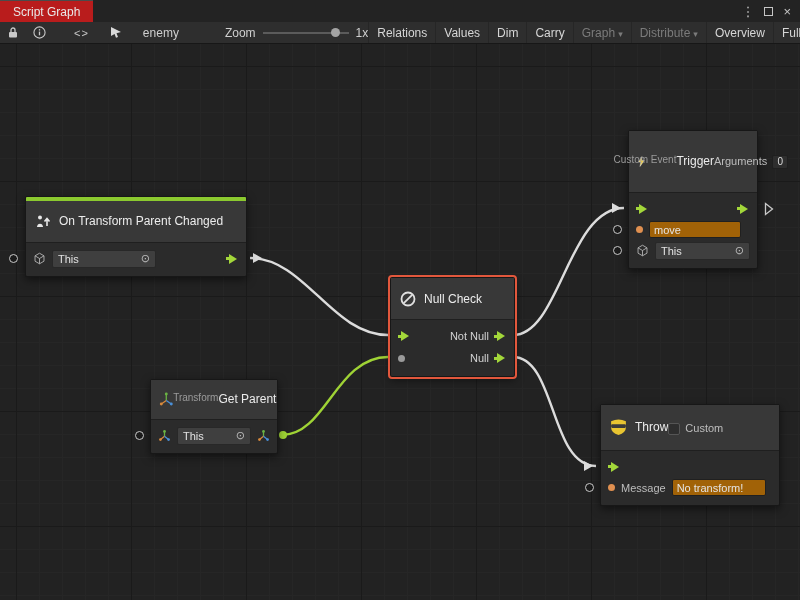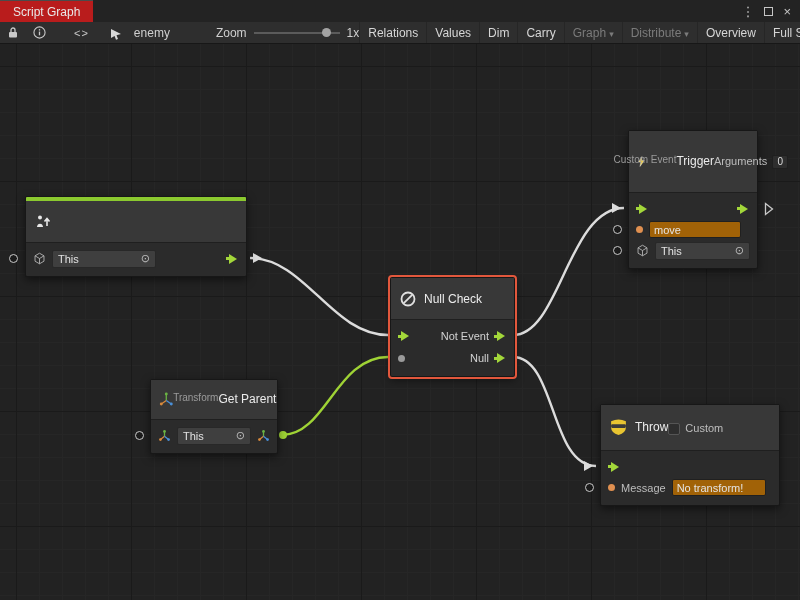--- a/index.html
+++ b/index.html
@@ -15,21 +15,21 @@
   .tab{background:#b91c1c;padding:0 13px;display:flex;align-items:center;font-size:12px;color:#e8e8e8;border-top:1px solid #4b4b4b}
   .winctl{margin-left:auto;display:flex;align-items:center;gap:10px;padding-right:9px;color:#c6c6c6}
   .wicon{font-size:13px;line-height:1;cursor:default}
   .maxbox{width:9px;height:9px;border:1px solid #c6c6c6;display:inline-block}
 
   
   .toolbar{position:absolute;top:22px;left:0;width:800px;height:22px;background:#2e2e2e;border-bottom:1px solid #171717;display:flex;align-items:center;font-size:12px;color:#cfcfcf}
   .tpad{padding:0 7px;display:flex;align-items:center;gap:5px;height:100%}
   .tsep{width:1px;height:22px;background:#242424}
   .codeglyph{font-size:11px;letter-spacing:1px;color:#c9c9c9}
-  .graphname{display:flex;align-items:flex-end;gap:12px;margin-left:14px}
+  .graphname{display:flex;align-items:flex-start;gap:21px;margin-left:14px}
   .zoomwrap{display:flex;align-items:center;margin-left:46px}
   .zoom-track{width:86px;height:2px;background:#5b5b5b;position:relative;margin:0 7px}
   .zoom-handle{position:absolute;left:68px;top:-4px;width:9px;height:9px;border-radius:50%;background:#a3a3a3}
   .tbtns{margin-left:auto;display:flex;height:100%}
   .tbtn{padding:0 8px;height:100%;display:flex;align-items:center;gap:3px;border-left:1px solid #262626;white-space:nowrap;color:#d6d6d6}
   .tbtn.disabled{color:#7b7b7b}
   .caret{font-size:9px;position:relative;top:1px}
 
   
   .canvas{position:absolute;top:44px;left:0;width:800px;height:556px;overflow:hidden;background-color:#222;
@@ -171,20 +171,21 @@
 
   <div class="node" style="left:25px;top:152px;width:222px">
     <div class="ntopbar"></div>
     <div class="nheader" style="height:42px">
       <svg width="18" height="18" viewBox="0 0 18 18">
         <circle cx="6" cy="4.5" r="2" fill="#e8e8e8"></circle>
         <path d="M3 14 C3 9.5 9 9.5 9 14 Z" fill="#e8e8e8"></path>
         <path d="M13 13 L13 6 M10.5 8.5 L13 5.5 L15.5 8.5" stroke="#e8e8e8" stroke-width="1.6" fill="none"></path>
       </svg>
       <div class="ntitles">
+        <div class="ntitle">On Transform Parent Changed</div>
       </div>
     </div>
     <div class="nbody">
       <div class="prow">
         <span style="display:flex">
           <svg width="13" height="13" viewBox="0 0 16 16">
               <path d="M8 1.5 13.5 4.7 13.5 11.3 8 14.5 2.5 11.3 2.5 4.7Z" fill="none" stroke="#b5b5b5" stroke-width="1.1"></path>
               <path d="M2.5 4.7 8 8 13.5 4.7 M8 8 8 14.5" fill="none" stroke="#b5b5b5" stroke-width="1.1"></path>
             </svg>
         </span>
@@ -249,21 +250,21 @@
       <svg width="18" height="18" viewBox="0 0 18 18">
         <circle cx="9" cy="9" r="6.5" fill="none" stroke="#e0e0e0" stroke-width="1.8"></circle>
         <line x1="4.8" y1="13.2" x2="13.2" y2="4.8" stroke="#e0e0e0" stroke-width="1.8"></line>
       </svg>
       <div class="ntitle">Null Check</div>
     </div>
     <div class="nbody">
       <div class="prow tall split">
         <span class="parrow"></span>
         <span class="rgroup">
-          <span class="plabel">Not Event</span>
+          <span class="plabel">Not Null</span>
           <span class="parrow"></span>
         </span>
       </div>
       <div class="prow tall split">
         <span class="pdot gray"></span>
         <span class="rgroup">
           <span class="plabel">Null</span>
           <span class="parrow"></span>
         </span>
       </div>

